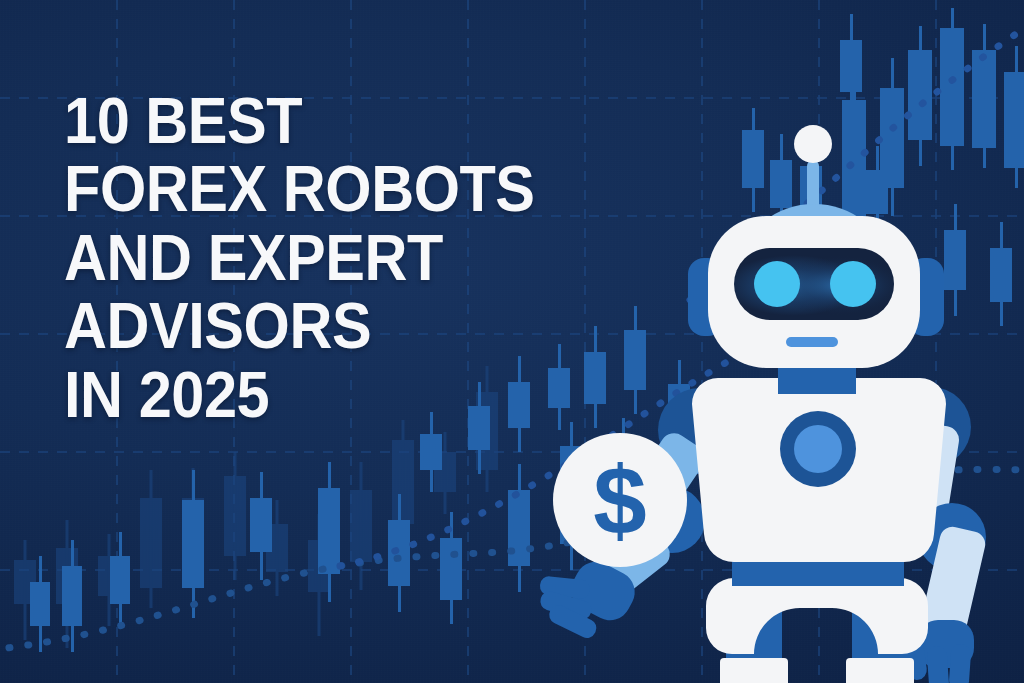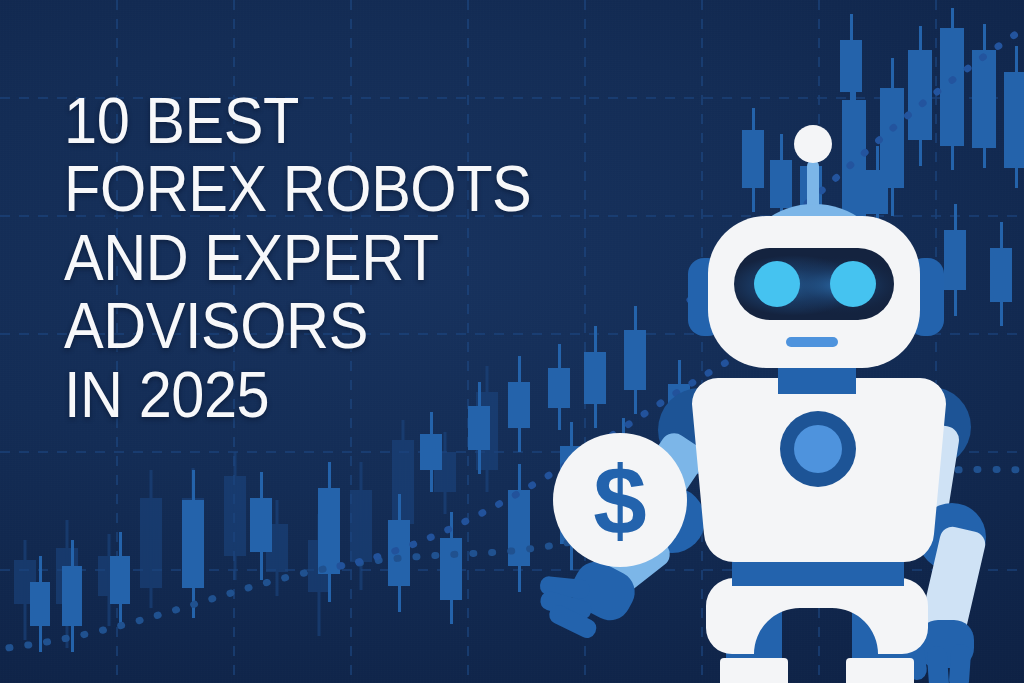--- a/index.html
+++ b/index.html
@@ -29,21 +29,21 @@
   #grid{position:absolute;inset:0;}
   #charts{position:absolute;inset:0;}
   #robot-layer{position:absolute;inset:0;}
 
   
   #headline{
     position:absolute;
     left:64px; top:48px;
     z-index:6;
     color:#f7f8fa;
-    font-weight:400;
+    font-weight:700;
     font-size:64px;
     line-height:0.96;
     letter-spacing:-0.5px;
     text-transform:uppercase;
     font-stretch:condensed;
     text-shadow:0 2px 5px rgba(5,14,30,.45);
     -webkit-font-smoothing:antialiased;
   }
   #headline .hl{
     display:block;

